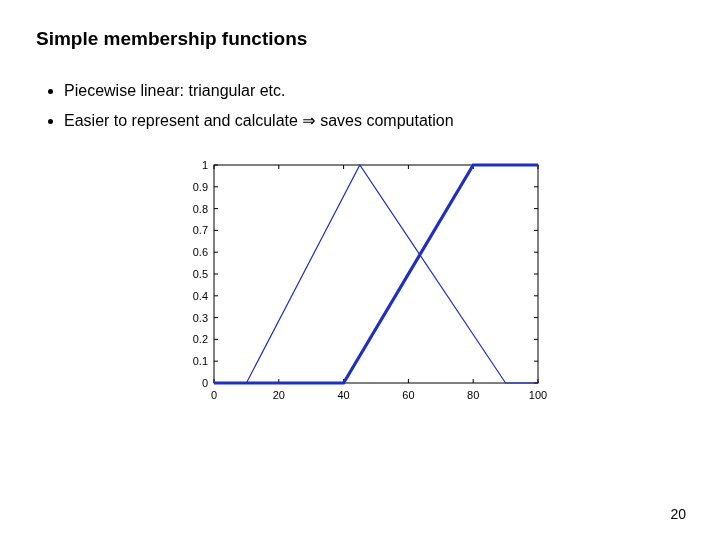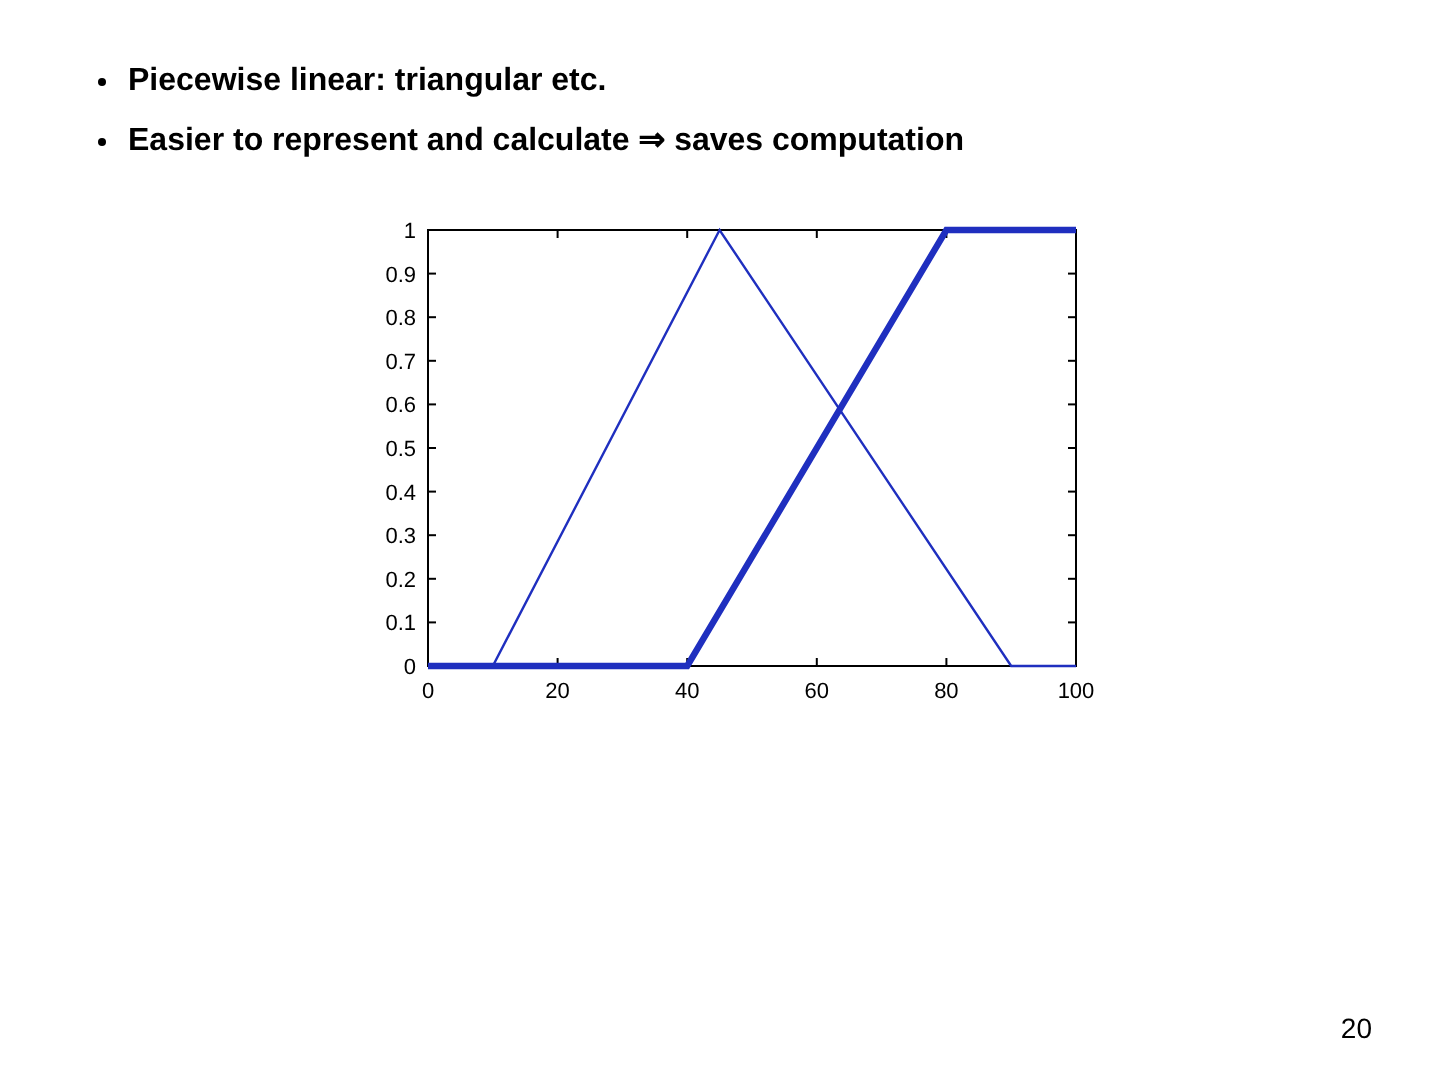--- a/index.html
+++ b/index.html
@@ -22,21 +22,20 @@
   .title {
     font-size: 19px;
     font-weight: bold;
     margin: 0 0 28px 0;
   }
   ul.bullets {
     margin: 0 0 0 4px;
     padding: 0 0 0 24px;
     font-size: 16px;
     line-height: 1.6;
-    font-weight: bold;
   }
   ul.bullets li {
     margin-bottom: 4px;
   }
   .chart-wrap {
     width: 100%;
     text-align: center;
     margin-top: 18px;
   }
   .page-num {
@@ -50,20 +49,21 @@
     font-family: Arial, sans-serif;
     font-size: 11px;
     fill: #000;
   }
 </style>
 </head>
 <body>
 
 <div class="slide">
 
+  <h1 class="title">Simple membership functions</h1>
 
   <ul class="bullets">
     <li>Piecewise linear: triangular etc.</li>
     <li>Easier to represent and calculate ⇒ saves computation</li>
   </ul>
 
   <div class="chart-wrap">
     <svg id="chart" width="380" height="260">
         <rect x="44" y="14" width="324" height="218" fill="none" stroke="#000" stroke-width="1"></rect>
         <line x1="44" y1="232" x2="48" y2="232" stroke="#000"></line>

